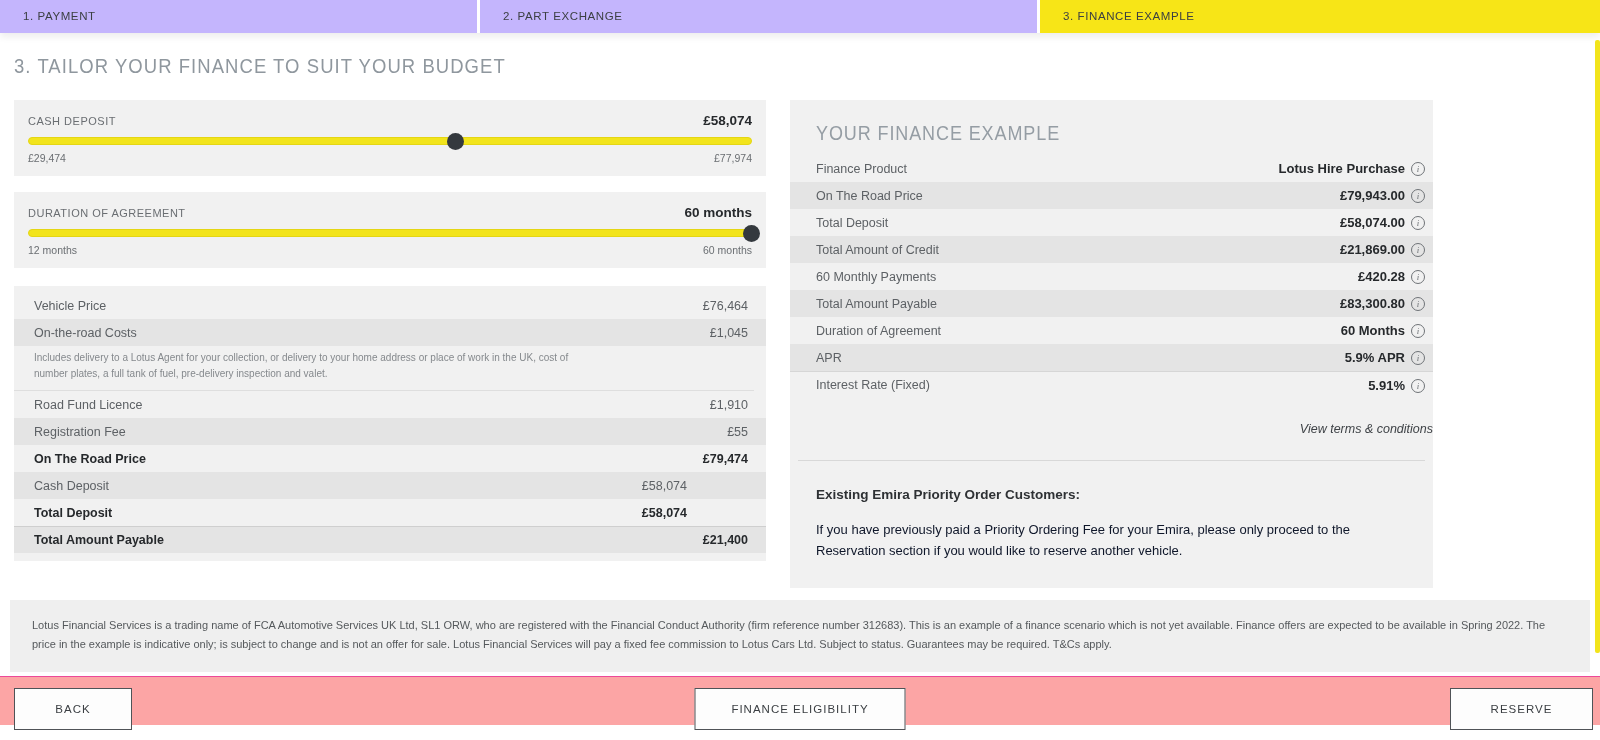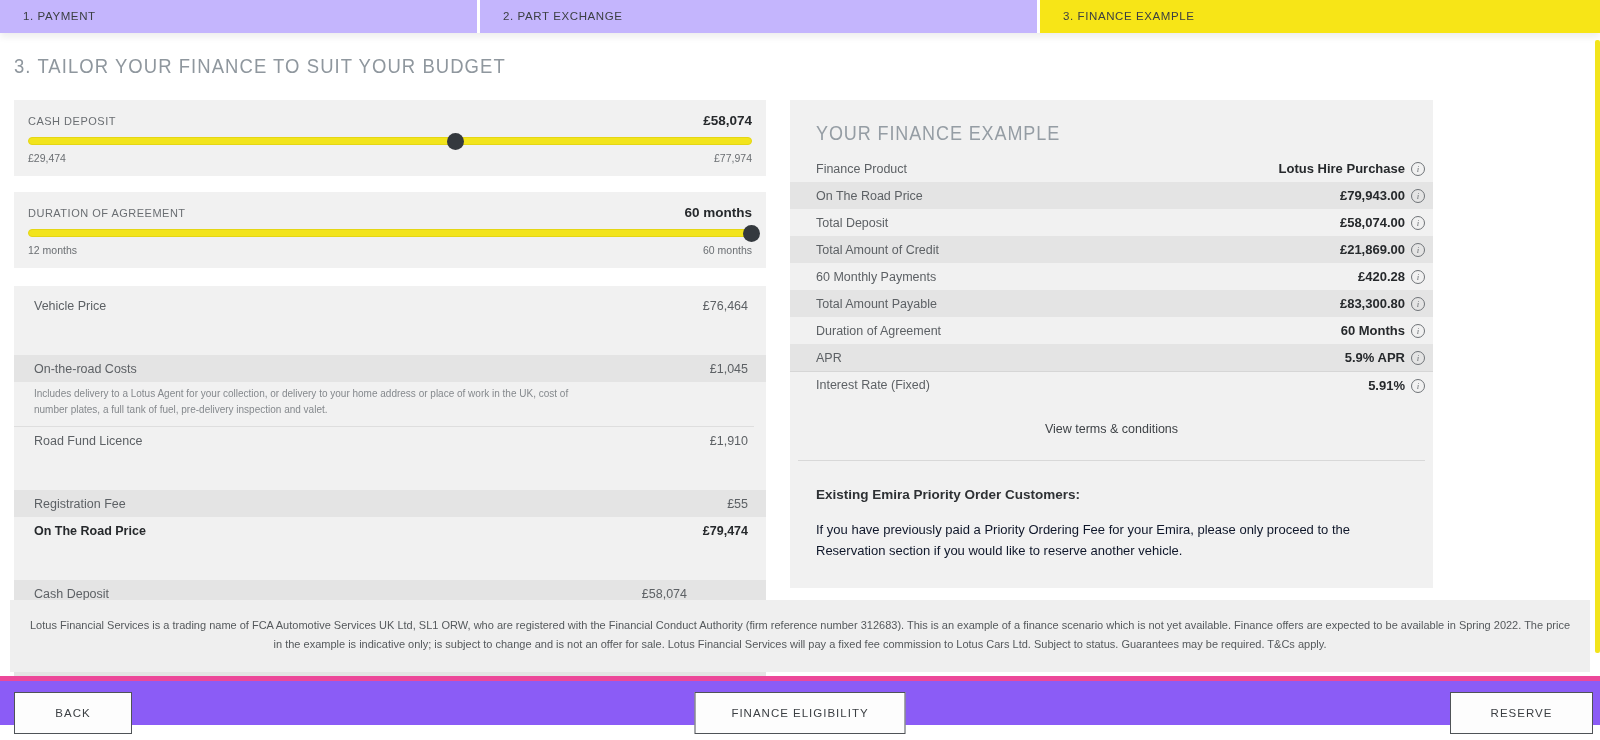--- a/index.html
+++ b/index.html
@@ -31,21 +31,21 @@
   .slider-track { position: relative; margin-top: 9px; height: 8px; border-radius: 4px;
     background: #f2e41c; border: 1px solid #e4d614; cursor: pointer; }
   .slider-handle { position: absolute; top: -5px; width: 17px; height: 17px;
     border-radius: 50%; background: #34393e; cursor: grab; }
   .slider-minmax { display: flex; justify-content: space-between; margin-top: 7px;
     font-size: 10.5px; color: #6a6e72; text-align: center; }
   
   .table-card { margin-top: 18px; padding: 6px 0 8px; }
   .prow { display: flex; justify-content: space-between; align-items: center;
     height: 27px; padding: 0 18px 0 20px; font-size: 12.5px; color: #5d6165; }
-  .prow.dark { background: #e4e4e4; margin-top: 36px; }
+  .prow.dark { background: #e4e4e4; }
   .prow.bold .plabel, .prow.bold .pvalue { font-weight: bold; color: #26292c; }
   .prow.inset { padding-right: 79px; }
   .prow.topline { border-top: 1px solid #cfcfcf; }
   .pnote { padding: 4px 150px 9px 20px; font-size: 10px; line-height: 1.55;
     color: #85898d; border-bottom: 1px solid #dedede; max-width: 740px; }
   
   .right-col { position: absolute; left: 790px; top: 100px; width: 643px;
     background: #f1f1f1; padding: 14px 0 26px; }
   .fin-title { margin: 8px 0 10px 26px; font-size: 20px; font-weight: 400;
     letter-spacing: 1px; color: #959da4; transform: scaleX(0.9);
@@ -54,33 +54,33 @@
     height: 27px; padding: 0 8px 0 26px; font-size: 12.5px; color: #5d6165; }
   .frow.dark { background: #e4e4e4; }
   .frow.topline { border-top: 1px solid #d6d6d6; }
   .fvalue-wrap { display: flex; align-items: flex-end; }
   .fvalue { font-weight: bold; font-size: 13px; color: #26292c; }
   .info-icon { display: inline-flex; align-items: center; justify-content: center;
     width: 14px; height: 14px; margin-left: 6px; border: 1px solid #6f7377;
     border-radius: 50%; color: #6f7377; font-size: 9px; font-style: italic;
     font-family: "Liberation Serif", serif; cursor: pointer; flex: 0 0 auto; }
   .info-icon::after { content: "i"; }
-  .terms-link { display: block; margin-top: 24px; text-align: center;
-    font-size: 12.5px; color: #3f4347; cursor: pointer; }
+  .terms-link { display: block; margin-top: 24px; text-align: right;
+    font-size: 12.5px; color: #3f4347; cursor: pointer; font-style: italic; }
   .divider { border: none; border-top: 1px solid #d8d8d8; margin: 24px 8px 26px; }
   .notice { padding: 0 20px 0 26px; }
   .notice-title { font-size: 13.5px; font-weight: bold; color: #2e3134; }
   .notice-body { margin-top: 17px; font-size: 13px; line-height: 1.65; color: #0f172a; }
   
   .disclaimer { position: absolute; left: 10px; top: 600px; width: 1580px; height: 72px;
-    background: #efefef; padding: 16px 16px 12px; font-size: 11px; line-height: 1.72;
-    color: #55595c; text-align: center; }
+    background: #efefef; padding: 16px 22px 12px; font-size: 11px; line-height: 1.72;
+    color: #55595c; }
   
   .bottombar { position: absolute; left: 0; top: 676px; width: 1600px; height: 49px;
-    background: #8b5cf6; border-top: 5px solid #ec4899; }
+    background: #fca5a5; border-top: 1px solid #ec4899; }
   .btn { position: absolute; top: 11px; height: 42px; background: #fdfdfd;
     border: 1px solid #4f5357; font-family: "Liberation Sans", sans-serif;
     font-size: 11.5px; letter-spacing: 1px; color: #3b3f43; cursor: pointer;
     display: flex; align-items: center; justify-content: center; }
   .btn-back { left: 14px; width: 118px; }
   .btn-finance { left: 50%; transform: translateX(-50%); width: 211px; }
   .btn-reserve { right: 7px; width: 143px; }
   
   .scrollbar-thumb { position: absolute; right: 0; top: 40px; width: 5px; height: 613px;
     background: #f2e41c; border-radius: 2px; cursor: grab; }

